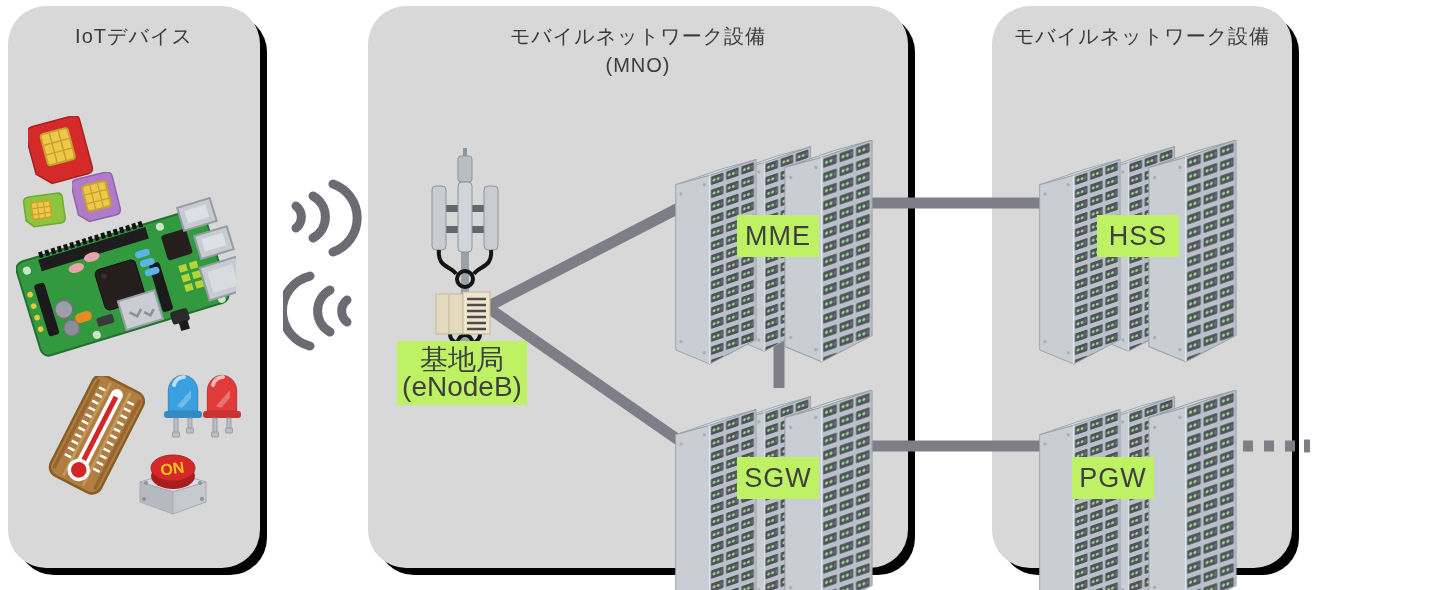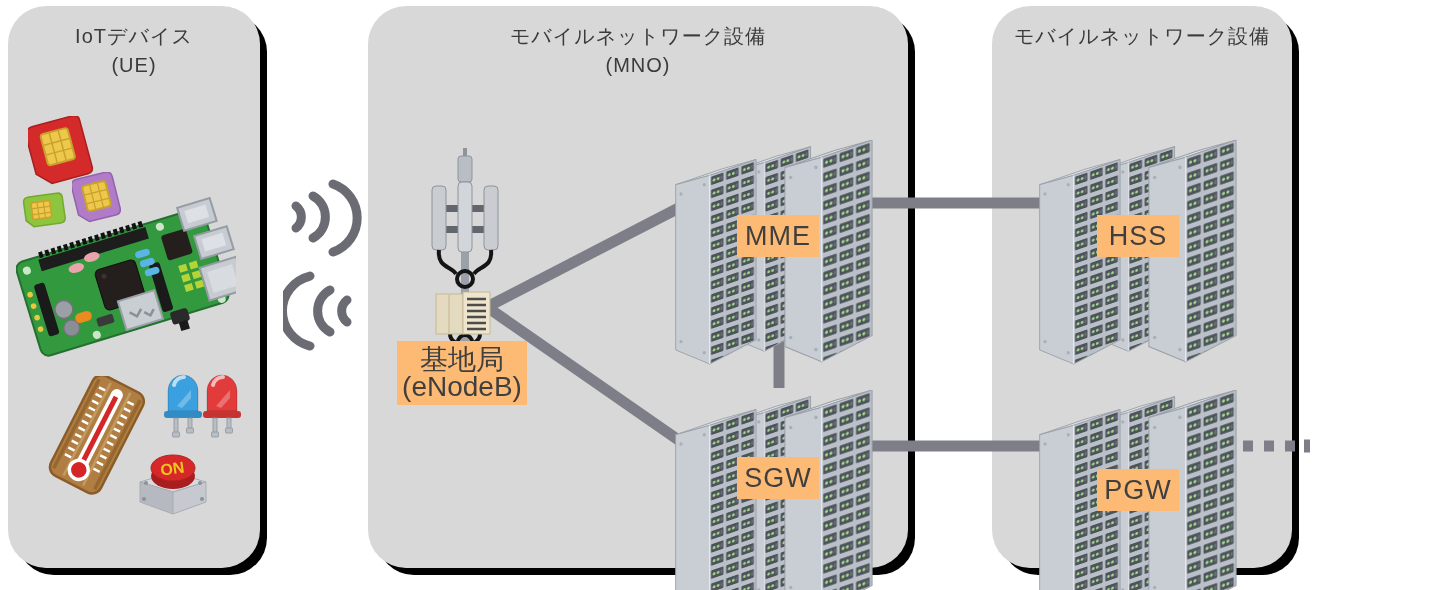--- a/index.html
+++ b/index.html
@@ -6,28 +6,28 @@
   body{font-family:"Liberation Sans","DejaVu Sans",sans-serif;}
   .canvas{position:relative;width:1310px;height:590px;background:#fff;overflow:hidden;}
   .panel{position:absolute;background:#d8d8d8;border-radius:38px;box-shadow:8px 8px 0 -1px #000;z-index:1;}
   #panel-device{left:8px;top:6px;width:252px;height:562px;}
   #panel-mno{left:368px;top:6px;width:540px;height:562px;}
   #panel-sakura{left:992px;top:6px;width:300px;height:562px;}
   .panel-title{position:absolute;top:22px;left:0;width:100%;text-align:center;
     font-size:20px;line-height:29px;color:#3b3b3b;letter-spacing:1px;z-index:2;}
   .wires{position:absolute;left:0;top:0;z-index:2;}
   .art{position:absolute;z-index:3;}
-  .node-label{position:absolute;background:#fdba74;color:#3f3f3f;display:flex;
+  .node-label{position:absolute;background:#bef264;color:#3f3f3f;display:flex;
     flex-direction:column;align-items:center;justify-content:center;z-index:5;}
   #label-enodeb{left:397px;top:341px;width:130px;height:64px;font-size:28px;line-height:27px;text-align:center;}
   .srv-label{width:82px;height:42px;font-size:27px;letter-spacing:1px;}
   #label-mme{left:737px;top:215px;}
   #label-sgw{left:737px;top:457px;}
   #label-hss{left:1097px;top:215px;}
-  #label-pgw{left:1097px;top:457px;margin-top:12px;}
+  #label-pgw{left:1072px;top:457px;}
   #app-label{position:absolute;left:1356px;top:430px;font-size:24px;font-weight:normal;color:#111;z-index:4;letter-spacing:1px;}
   .defs{position:absolute;width:0;height:0;}
 </style>
 </head>
 <body>
 
 <div class="canvas">
 
   <svg class="defs">
     <defs>
@@ -68,21 +68,20 @@
       </g>
     </defs>
   </svg>
 
   <div class="panel" id="panel-device"></div>
   <div class="panel" id="panel-mno"></div>
   <div class="panel" id="panel-sakura"></div>
 
   <div class="panel-title" style="left:8px;width:252px;">
     <div>IoTデバイス</div>
-    <div>(UE)</div>
   </div>
   <div class="panel-title" style="left:368px;width:540px;">
     <div>モバイルネットワーク設備</div>
     <div>(MNO)</div>
   </div>
   <div class="panel-title" style="left:992px;width:300px;">
     <div>モバイルネットワーク設備</div>
   </div>
 
   <svg class="wires" width="1442" height="590" viewBox="0 0 1442 590">

